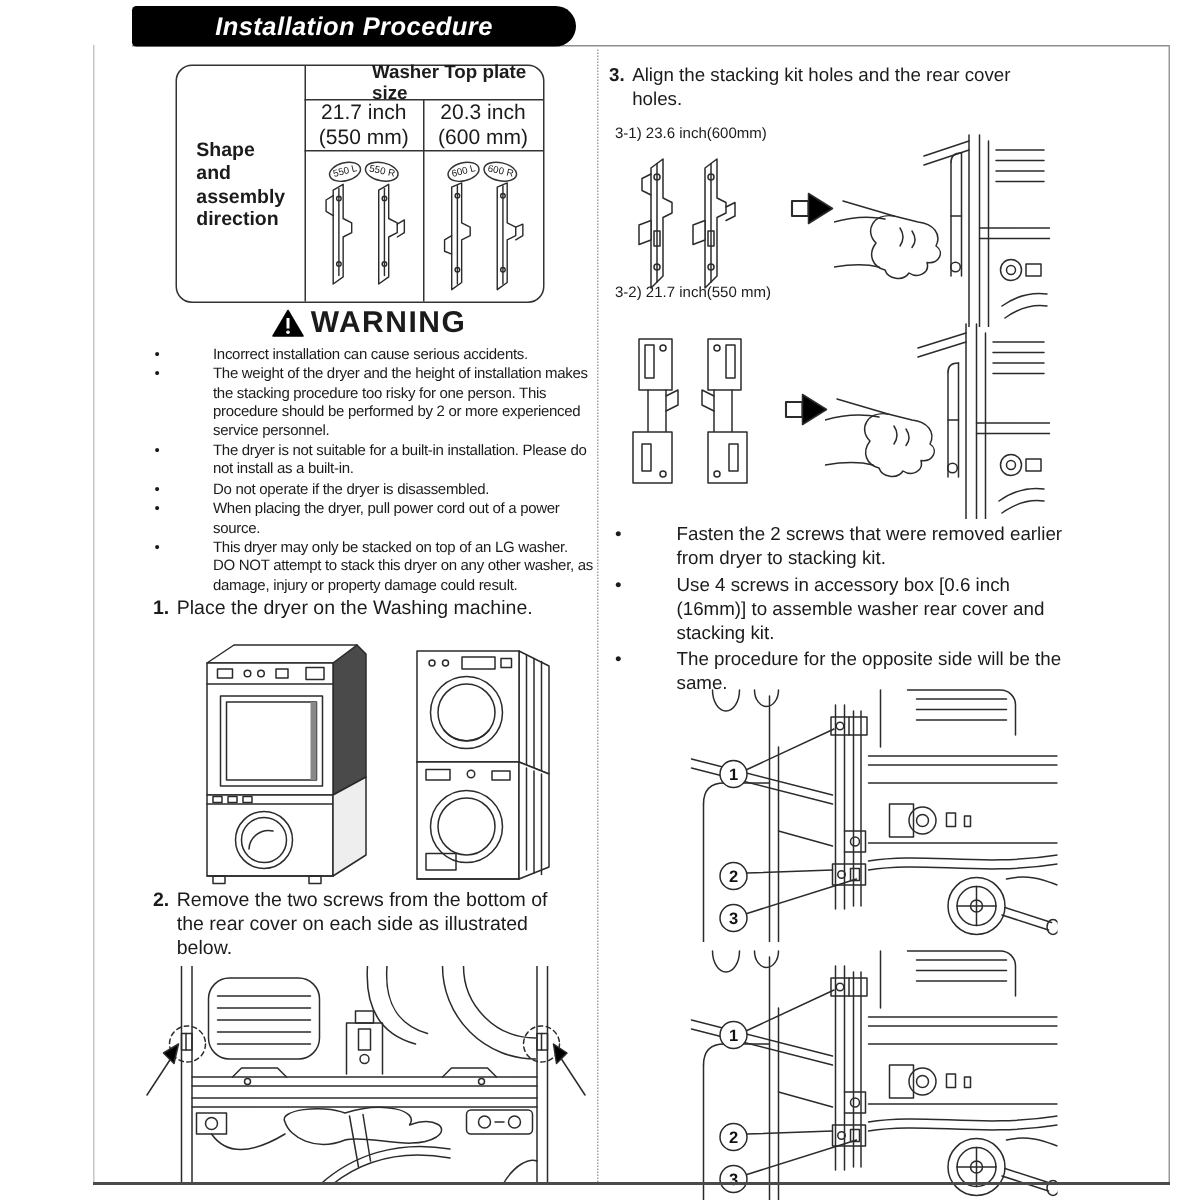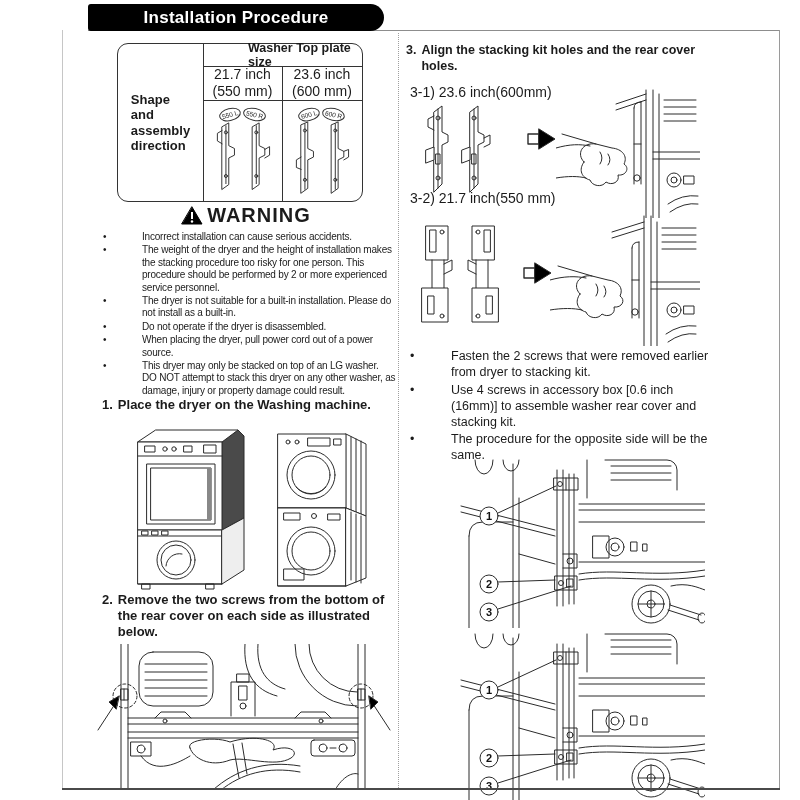--- a/index.html
+++ b/index.html
@@ -10,21 +10,21 @@
   
   .rule{position:absolute;z-index:6;}
   .rule-top{left:88px;top:30px;width:692px;height:1px;background:#8d8d8d;}
   .rule-right{left:779px;top:30px;width:1px;height:759px;background:#9a9a9a;}
   .rule-left{left:62px;top:30px;width:1px;height:759px;background:#c6c6c6;}
   .rule-bottom{left:62px;top:788px;width:718px;height:2px;background:#4a4a4a;}
   .col-divider{left:398px;top:33px;height:755px;width:0;border-left:1px dotted #9f9f9f;}
 
   .title-bar{left:88px;top:4px;width:296px;height:27px;background:#000;color:#fff;z-index:7;
              border-radius:3px 14px 14px 3px;display:flex;align-items:center;justify-content:center;
-             font-weight:bold;font-size:17px;letter-spacing:.3px;}
+             font-weight:bold;font-size:17px;letter-spacing:.3px;font-style:italic;}
 
   
   .tbl{left:117px;top:43px;width:244px;height:157px;border:1.4px solid #333;border-radius:11px;}
   .tbl .vl1{position:absolute;left:85px;top:0;bottom:0;width:1px;background:#333;}
   .tbl .vl2{position:absolute;left:164px;top:22px;bottom:0;width:1px;background:#333;}
   .tbl .hl1{position:absolute;left:85px;right:0;top:22px;height:1px;background:#333;}
   .tbl .hl2{position:absolute;left:85px;right:0;top:56px;height:1px;background:#333;}
   .tbl .rowlabel{position:absolute;left:0;top:0;width:85px;height:100%;display:flex;align-items:center;
                  justify-content:center;text-align:left;font-weight:bold;font-size:13px;line-height:1.18;white-space:pre;}
   .tbl .thead{position:absolute;left:85px;right:0;top:0;height:22px;display:flex;align-items:center;
@@ -43,25 +43,25 @@
              justify-content:center;gap:4px;}
   .warn-head .wt{font-weight:bold;font-size:20px;letter-spacing:1px;}
   .warn-list{left:103px;top:231px;width:300px;}
   .bullet{display:flex;gap:5px;font-size:10px;letter-spacing:-0.2px;line-height:1.24;margin-bottom:1px;}
   .bullet .dot{flex:0 0 6px;}
   .bullet .txt{white-space:pre;margin-left:28px;}
 
   
   .step{position:absolute;display:flex;gap:5px;line-height:1.24;}
   .step .num{font-weight:bold;}
-  .step .txt{white-space:pre;font-weight:bold;}
+  .step .txt{white-space:pre;}
   .step1{left:102px;top:397px;font-size:13px;}
   .step2{left:102px;top:592px;font-size:13px;}
   .step3{left:406px;top:43px;font-size:12.5px;}
-  .sublabel{position:absolute;font-size:14px;white-space:pre;}
+  .sublabel{position:absolute;font-size:10px;white-space:pre;}
 
   
   .notes{left:410px;top:349px;width:330px;}
   .notes .bullet{font-size:12.5px;letter-spacing:0;line-height:1.27;margin-bottom:2px;gap:6px;}
   .notes .bullet .dot{flex:0 0 7px;}
 
   
   .art path,.art line,.art circle,.art rect,.art polygon,.art polyline,.art ellipse
     {stroke:#2b2b2b;fill:none;stroke-width:1;stroke-linecap:round;stroke-linejoin:round;}
   .art text{fill:#111;stroke:none;font-family:"Liberation Sans",sans-serif;font-size:11px;
@@ -88,21 +88,21 @@
     <div class="vl2"></div>
     <div class="hl1"></div>
     <div class="hl2"></div>
     <div class="rowlabel">Shape
 and
 assembly
 direction</div>
     <div class="thead">Washer Top plate size</div>
     <div class="sub sub1">21.7 inch
 (550 mm)</div>
-    <div class="sub sub2">23.6 inch
+    <div class="sub sub2">20.3 inch
 (600 mm)</div>
 
     <div class="cell cell1">
       <span class="tag l">550 L</span><span class="tag r">550 R</span>
       <svg class="art" width="72" height="74" viewBox="0 0 72 78">
         <path d="M14,6 l7,-4 v24 l6,3 v7 l-6,3 v28 l-7,5 z" style="fill:#fff"></path>
         <line x1="18" y1="5" x2="18" y2="66"></line>
         <path d="M14,10 l-5,3 v8 l5,3"></path>
         <circle cx="18" cy="12" r="1.6"></circle>
           <circle cx="18" cy="58" r="1.6"></circle>

